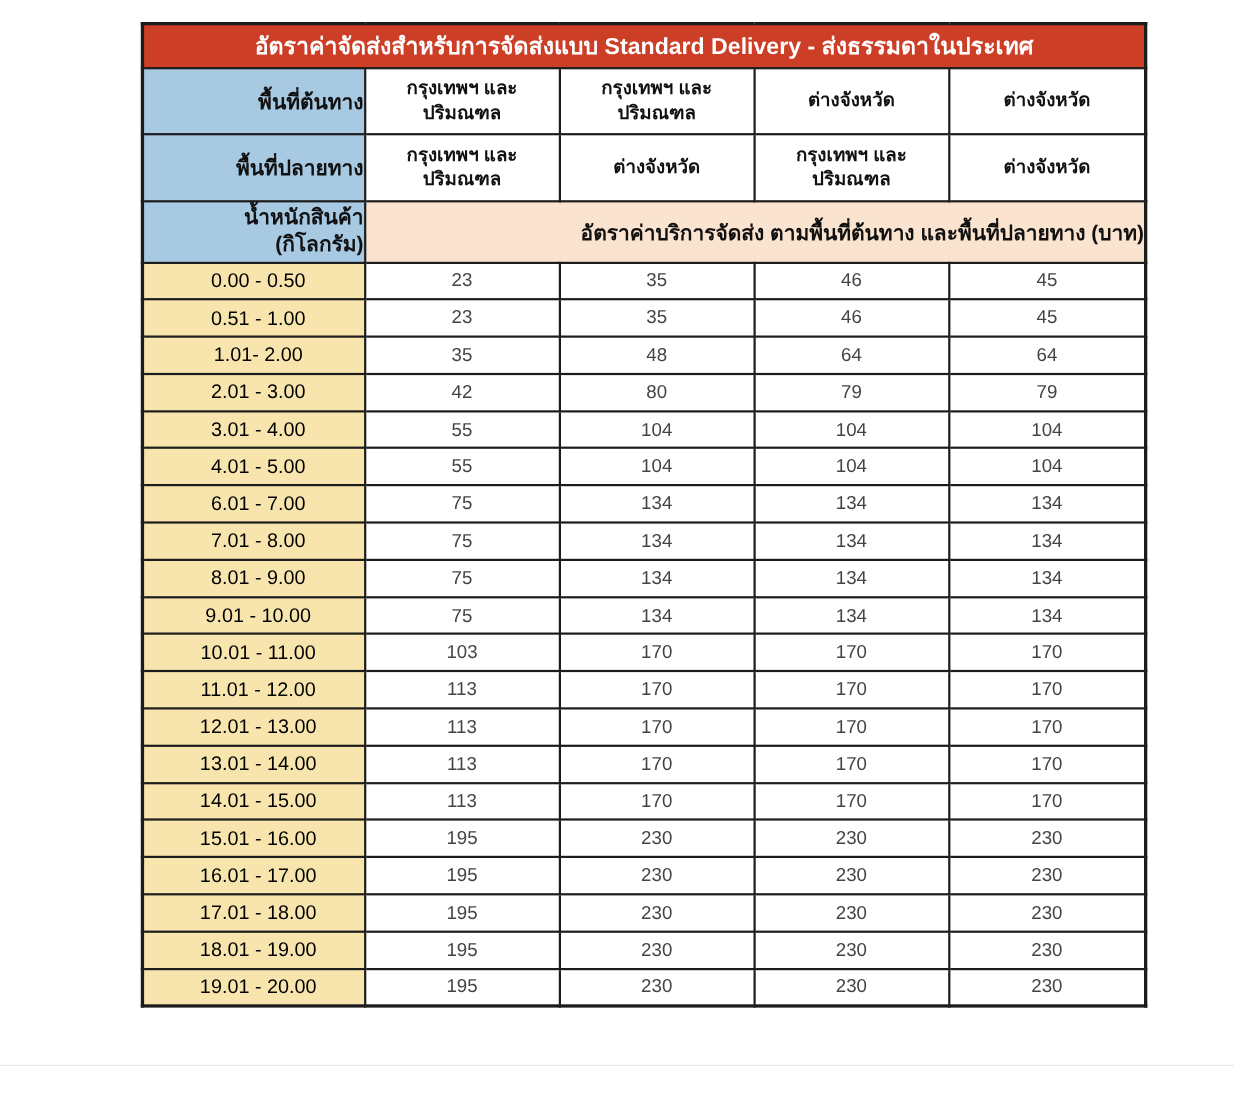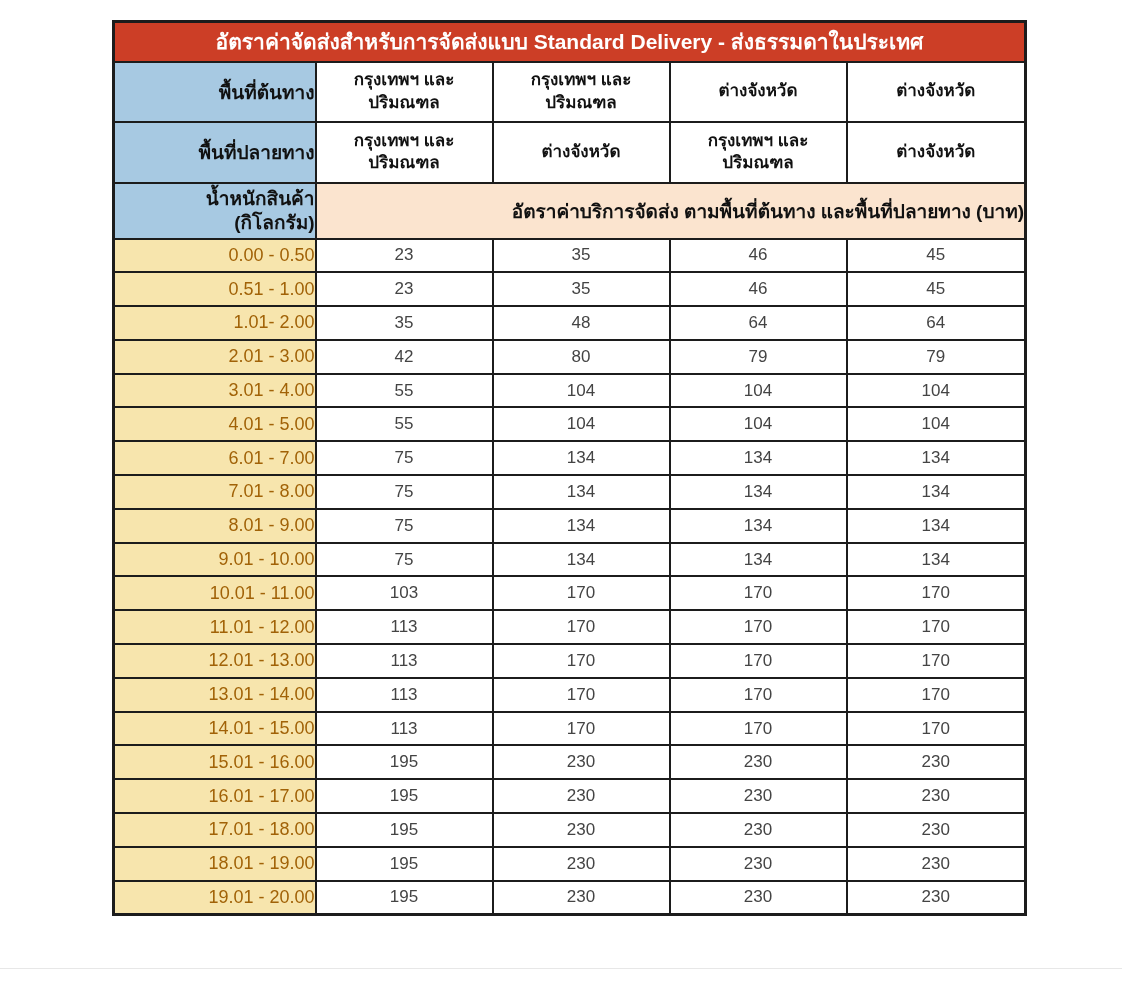--- a/index.html
+++ b/index.html
@@ -6,40 +6,40 @@
     --title-bg:#cc3e26;
     --label-bg:#a7c9e2;
     --weight-bg:#f7e5ad;
     --rate-head-bg:#fbe4cf;
     --border-color:#1c1c1c;
     --num-color:#444444;
   }
   *{box-sizing:border-box;margin:0;padding:0;}
   html,body{width:1122px;height:994px;background:#ffffff;overflow:hidden;
     font-family:"Liberation Sans","DejaVu Sans",sans-serif;}
-  .table-wrap{position:absolute;left:112px;top:20px;}
+  .table-wrap{position:absolute;left:128px;top:20px;}
   table{border-collapse:collapse;width:912px;table-layout:fixed;
     border:3px solid var(--border-color);}
   th,td{border:2px solid var(--border-color);}
   .title-cell{background:var(--title-bg);color:#ffffff;font-weight:bold;
     font-size:21px;height:40px;text-align:center;vertical-align:middle;}
   .label-cell{background:var(--label-bg);color:#111;font-weight:bold;
     font-size:19px;text-align:right;vertical-align:middle;}
   .head-cell{background:#ffffff;color:#111;font-weight:bold;font-size:17px;
     text-align:center;vertical-align:middle;height:60px;line-height:1.3;
     white-space:pre-line;}
   .row-h1{height:60px;}
   .row-h2{height:61px;}
   .row-h3{height:56px;}
   .weight-head{white-space:pre-line;line-height:1.25;}
   .rate-head-cell{background:var(--rate-head-bg);color:#111;font-weight:bold;
     font-size:19px;text-align:right;vertical-align:middle;}
   tbody tr{height:33.8px;}
-  .weight-cell{background:var(--weight-bg);color:#a16207;font-size:18px;
-    text-align:right;padding-left:8px;vertical-align:middle;}
+  .weight-cell{background:var(--weight-bg);color:#000000;font-size:18px;
+    text-align:center;padding-left:8px;vertical-align:middle;}
   .rate-cell{background:#ffffff;color:var(--num-color);font-size:17px;
     text-align:center;vertical-align:middle;}
   .page-divider{position:absolute;left:0;top:968px;width:1122px;height:1px;
     background:#e7e7e7;}
 </style>
 </head>
 <body>
 
 <div class="table-wrap">
   <table>

